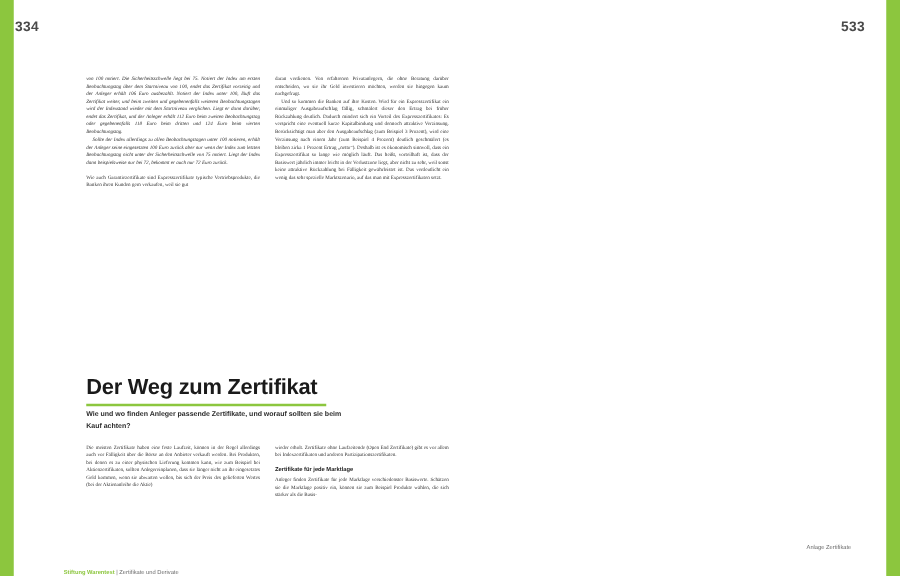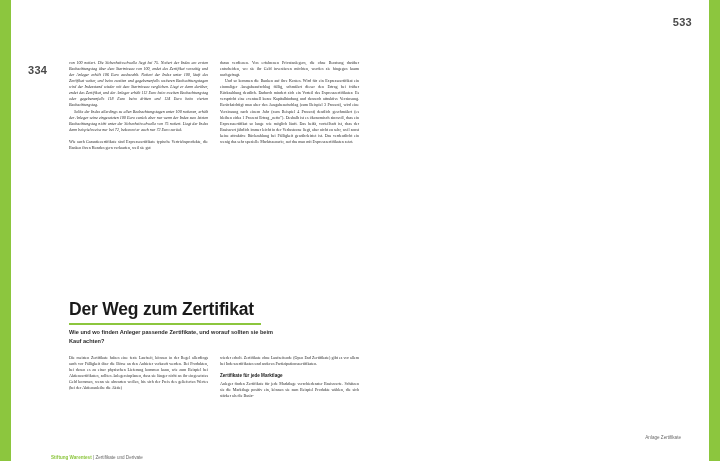--- a/index.html
+++ b/index.html
@@ -10,21 +10,21 @@
     overflow:hidden;
   }
   .spread{position:relative;width:720px;height:461px;background:#fff;}
 
   
   .bleed-left{position:absolute;left:0;top:0;width:11px;height:461px;background:#8cc63e;}
   .bleed-right{position:absolute;right:0;top:0;width:11px;height:461px;background:#8cc63e;}
 
   
   .folio{position:absolute;top:16px;font-size:11px;font-weight:bold;color:#4a4a4a;letter-spacing:.3px;}
-  .folio-left{left:28px;margin-top:48px;}
+  .folio-left{left:12px;}
   .folio-right{right:28px;}
 
   
   .left-page{position:absolute;left:11px;top:0;width:349px;height:461px;margin-top:20px;}
   .right-page{position:absolute;left:360px;top:0;width:349px;height:461px;}
 
   .col2{column-count:2;column-gap:12px;}
 
   .bodytext{
     font-family:"Liberation Serif", serif;

